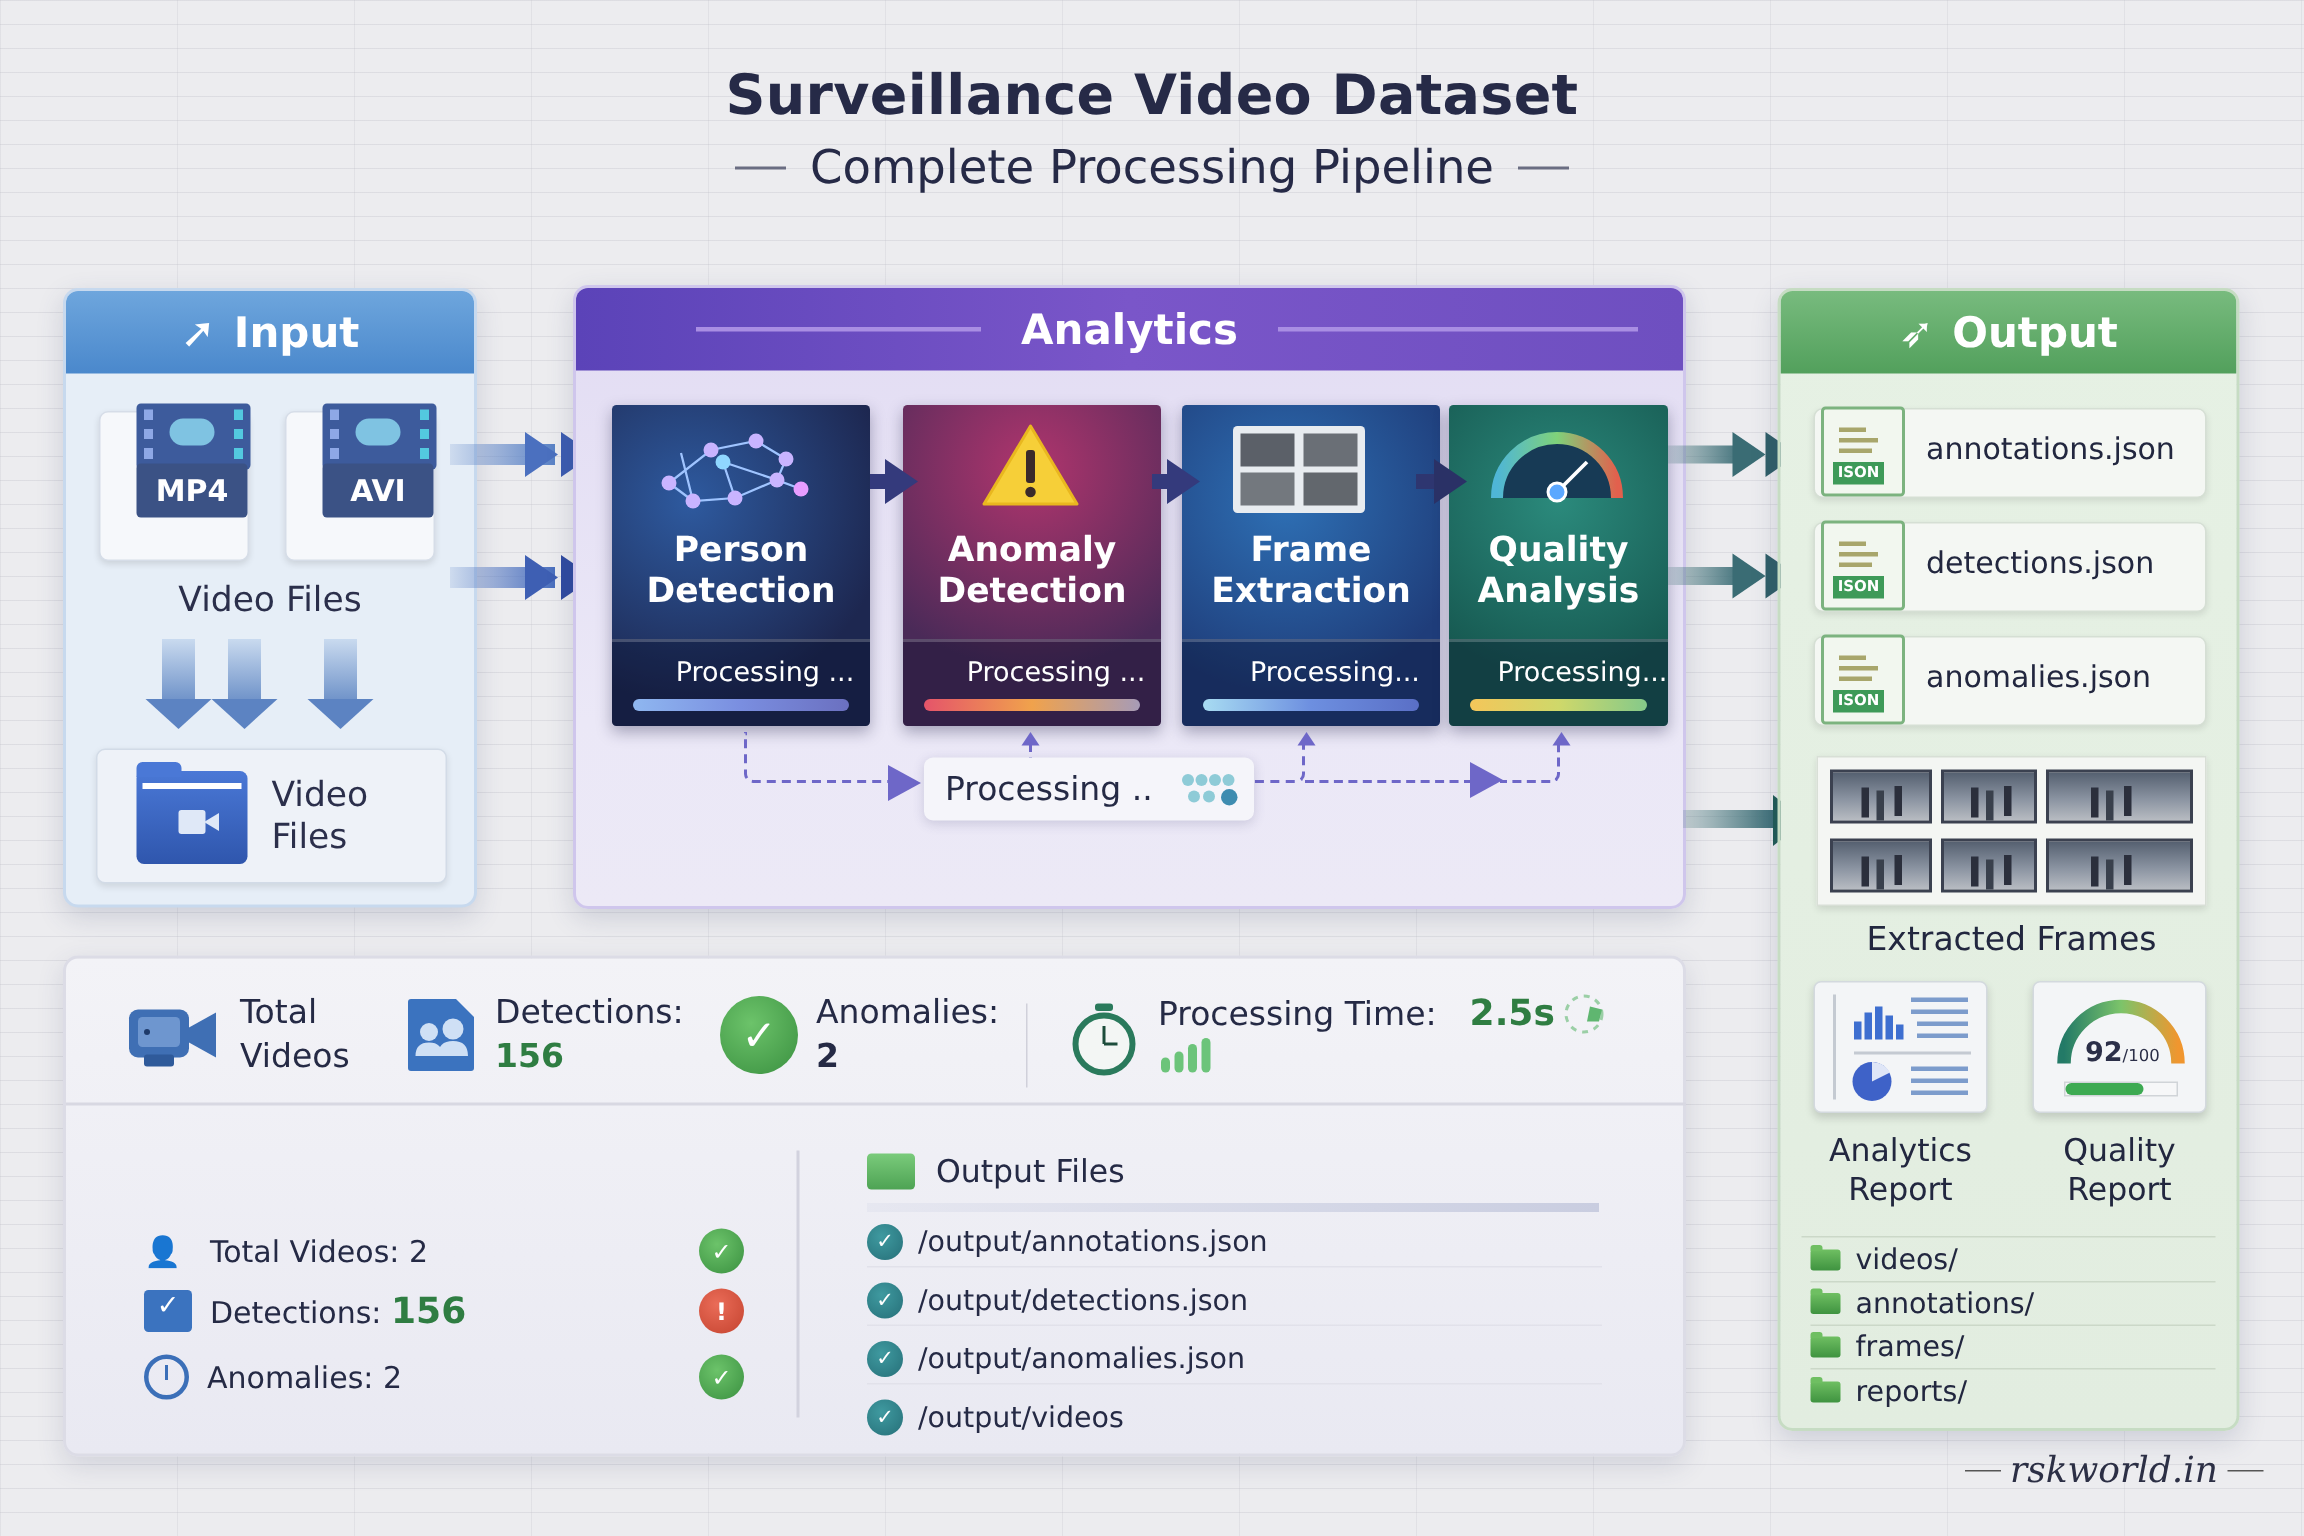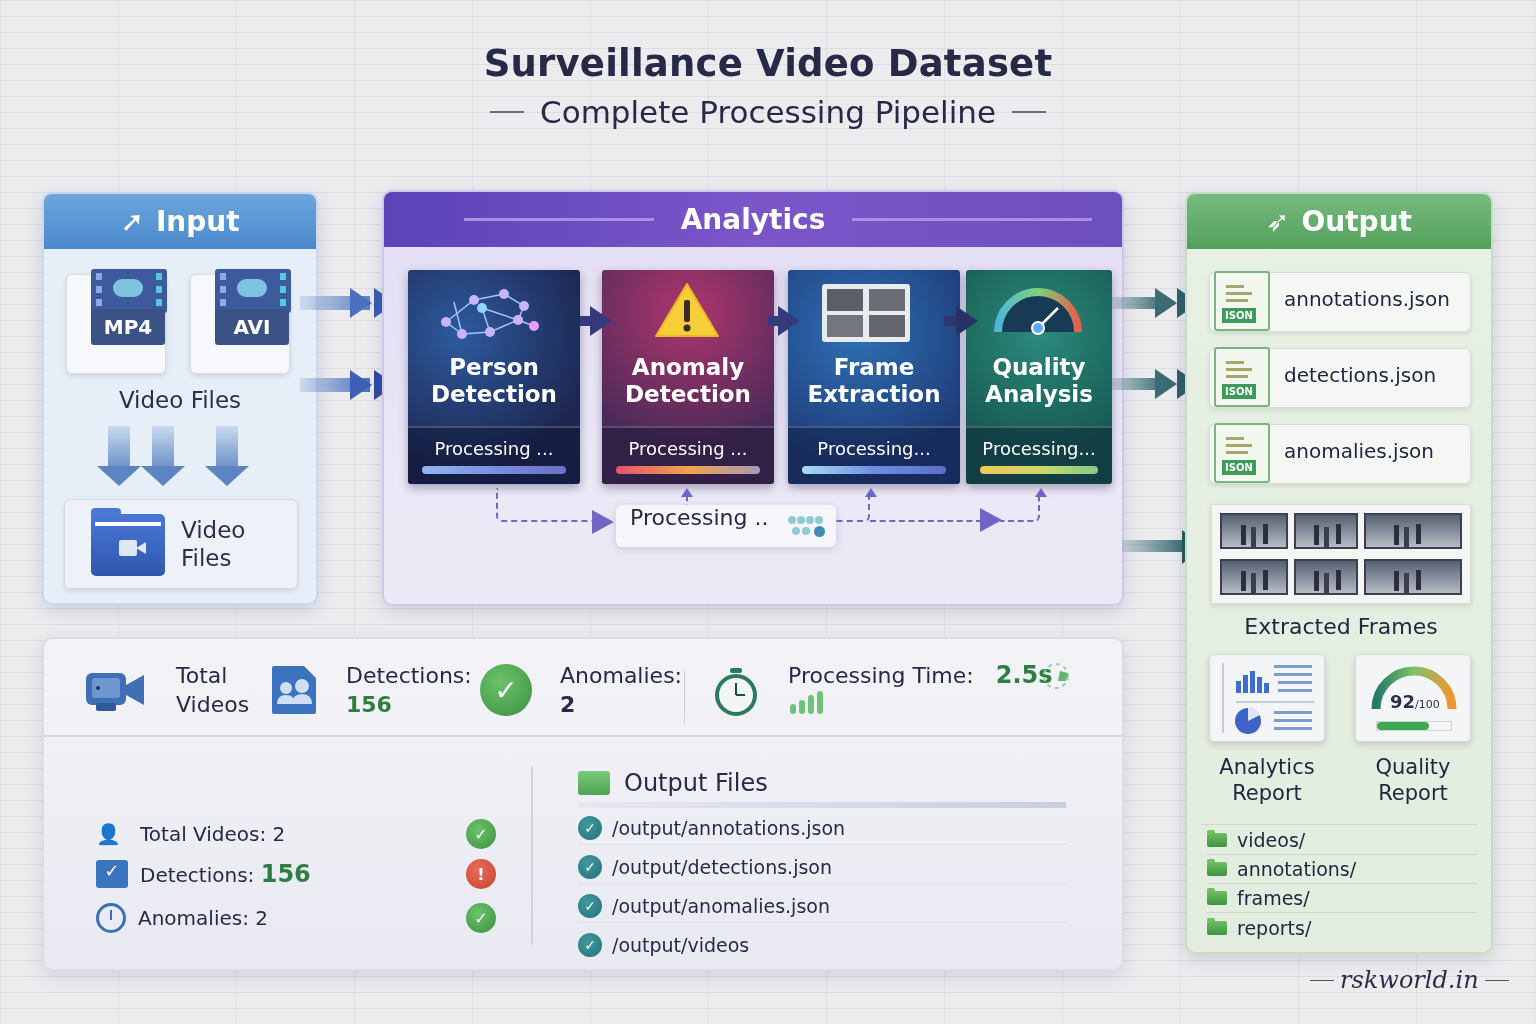--- a/index.html
+++ b/index.html
@@ -44,33 +44,33 @@
   .folder-icon .cam::after { content: ""; position: absolute; right: -9px; top: 2px; border-top: 6px solid transparent; border-bottom: 6px solid transparent; border-right: 10px solid #dfe8f7; }
   .folder-label { position: absolute; left: 116px; top: 16px; font-size: 23px; line-height: 28px; color: #2b2f4b; }
 
   .proc-panel { left: 382px; top: 190px; width: 742px; height: 416px; background: linear-gradient(#e2dcf3, #ebe8f7 70%, #ece9f6); border: 2px solid #cfc6ec; }
   .proc-panel .panel-head { background: linear-gradient(90deg, #5b43b8, #7a56c9 50%, #6e4fc0); position: relative; }
   .proc-panel .panel-head .line { position: absolute; top: 26px; height: 3px; background: #a98ee3; }
 
   .stage { top: 78px; width: 172px; height: 214px; border-radius: 3px; overflow: hidden; color: #fff; box-shadow: 0 4px 10px rgba(30,30,70,0.35); }
   .stage-name { position: absolute; left: 0; width: 100%; top: 84px; text-align: center; font-size: 23px; font-weight: 600; line-height: 27px; }
   .stage-foot { position: absolute; left: 0; bottom: 0; width: 100%; height: 58px; background: rgba(10,15,40,0.35); border-top: 2px solid rgba(255,255,255,0.2); }
-  .stage-status { position: absolute; left: 0; width: 100%; top: 10px; text-align: center; font-size: 18px; }
+  .stage-status { position: absolute; left: 16px; width: 100%; top: 10px; text-align: center; font-size: 18px; }
   .stage-bar { position: absolute; left: 14px; right: 14px; top: 38px; height: 8px; border-radius: 4px; }
   .s1 { left: 24px; background: radial-gradient(circle at 30% 30%, #2e5a9f, #1d2750 70%); }
   .s2 { left: 218px; background: radial-gradient(circle at 50% 20%, #b0356d, #4a2a58 70%); }
   .s3 { left: 404px; background: radial-gradient(circle at 40% 30%, #2e70b5, #1f3d7a 70%); }
   .s4 { left: 582px; width: 146px; background: radial-gradient(circle at 50% 30%, #2b8a7c, #175a52 70%); }
   .s1 .stage-bar { background: linear-gradient(90deg, #8fb7f0, #7a8ee0, #6b70c0); }
   .s2 .stage-bar { background: linear-gradient(90deg, #e5546a, #f0a24c, #a69bb7); }
   .s3 .stage-bar { background: linear-gradient(90deg, #a8dcf2, #6d8fe0, #5a6fc6); }
   .s4 .stage-bar { background: linear-gradient(90deg, #f4c65a, #cfd86a, #85c98a); }
   .arrow-right { width: 0; height: 0; border-top: 15px solid transparent; border-bottom: 15px solid transparent; border-left: 22px solid #343a7c; }
 
-  .proc-pill { left: 232px; top: 313px; width: 220px; height: 42px; background: #f5f5fa; border-radius: 6px; box-shadow: 0 2px 8px rgba(70,70,120,0.2); display: flex; align-items: flex-start; padding-left: 14px; font-size: 22px; color: #252a45; }
+  .proc-pill { left: 232px; top: 313px; width: 220px; height: 42px; background: #f5f5fa; border-radius: 6px; box-shadow: 0 2px 8px rgba(70,70,120,0.2); display: flex; align-items: center; padding-left: 14px; font-size: 22px; color: #252a45; }
   .dots { position: absolute; right: 10px; top: 11px; width: 38px; height: 22px; }
   .dots span { position: absolute; width: 8px; height: 8px; border-radius: 50%; background: #8ecbd7; }
   .dashed { border-color: #6e67c8; border-style: dashed; }
 
   .output-panel { left: 1185px; top: 192px; width: 308px; height: 762px; background: linear-gradient(#e6f1e4, #e2ede0); border: 2px solid #c6dcc3; }
   .output-panel .panel-head { background: linear-gradient(#78bb7e, #52a05c); }
   .json-card { left: 22px; width: 262px; height: 60px; background: #f4f7f3; border: 1px solid #d5dfd4; border-radius: 6px; box-shadow: 0 2px 5px rgba(0,0,0,0.1); }
   .json-icon { position: absolute; left: 4px; top: -2px; width: 56px; height: 60px; background: #f2f7ef; border: 2px solid #7cb37f; border-radius: 3px; }
   .json-icon .ln { position: absolute; left: 10px; height: 3px; background: #a8a66b; }
   .json-icon .tag { position: absolute; left: 6px; bottom: 6px; width: 34px; height: 15px; background: #3e9a58; color: #fff; font-size: 10px; font-weight: 700; text-align: center; line-height: 15px; }
@@ -79,38 +79,38 @@
   .frame { position: absolute; height: 36px; border: 2px solid #3b4150; background: linear-gradient(#556070, #8a93a1 55%, #b8bcc2); }
   .frame::after { content: ""; position: absolute; left: 30%; top: 10px; width: 5px; height: 20px; background: #2b2f3c; box-shadow: 10px 2px 0 #39404c, 22px -1px 0 #2b2f3c; }
   .ef-label { left: 0; width: 308px; top: 420px; text-align: center; font-size: 22px; color: #22273f; }
   .report-card { top: 460px; width: 116px; height: 88px; background: #f3f5f7; border: 1px solid #d3d9de; border-radius: 5px; box-shadow: 0 3px 6px rgba(0,0,0,0.15); }
   .report-label { top: 560px; width: 140px; text-align: center; font-size: 21px; line-height: 26px; color: #22273f; }
   .tree-item { left: 20px; width: 270px; height: 29px; border-bottom: 1px solid #cbd8c8; display: flex; align-items: center; gap: 10px; font-size: 19px; color: #22273f; }
   .mini-folder { width: 20px; height: 14px; background: linear-gradient(#6fbf62, #3f9340); border-radius: 2px; position: relative; }
   .mini-folder::before { content: ""; position: absolute; left: 0; top: -3px; width: 8px; height: 4px; background: #6fbf62; border-radius: 2px 2px 0 0; }
 
   .stats-panel { left: 42px; top: 637px; width: 1082px; height: 334px; background: linear-gradient(#f3f3f7, #e9e9f2); border: 2px solid #dcdce6; border-radius: 10px; box-shadow: 0 6px 18px rgba(60,70,110,0.15); }
-  .metric { top: 22px; display: flex; align-items: center; gap: 28px; }
+  .metric { top: 22px; display: flex; align-items: center; gap: 12px; }
   .metric-text { font-size: 22px; line-height: 29px; color: #252a45; }
   .metric-text .val-green { color: #2f7d42; font-weight: 700; }
   .divider-h { left: 0; top: 96px; width: 1080px; height: 2px; background: #d8d8e2; }
 
   .stats-head { left: 46px; top: 124px; width: 420px; height: 38px; }
   .stats-head .bar { position: absolute; left: 0; top: 2px; width: 230px; height: 34px; background: linear-gradient(90deg, #4c74b8, #5f86c6 60%, rgba(150,175,220,0)); border-radius: 3px; }
   .stats-head .label { position: absolute; left: 58px; top: 5px; color: #fff; font-size: 22px; font-weight: 600; }
   .stats-head .ico { position: absolute; left: 14px; top: 4px; width: 32px; height: 30px; background: #eaf0fa; border-radius: 3px; }
   .stats-head .under { position: absolute; left: 0; top: 40px; width: 420px; height: 2px; background: #c6cce0; }
   .stat-row { left: 52px; width: 400px; height: 30px; display: flex; align-items: center; gap: 12px; font-size: 20px; color: #252a45; }
   .stat-row .val-green { color: #2f7d42; font-weight: 700; font-size: 24px; }
   .status-dot { width: 30px; height: 30px; border-radius: 50%; display: flex; align-items: center; justify-content: center; color: #fff; font-weight: 700; font-size: 16px; }
   .ok { background: radial-gradient(circle at 40% 35%, #6cc36a, #3a9040); }
   .warn { background: radial-gradient(circle at 40% 35%, #ea6c58, #c4432f); }
   .vdivider { left: 487px; top: 128px; width: 2px; height: 178px; background: #d2d2de; }
 
-  .of-head { left: 534px; top: 130px; display: flex; align-items: center; gap: 14px; font-size: 24px; }
+  .of-head { left: 534px; top: 130px; display: flex; align-items: center; gap: 14px; font-size: 21px; }
   .of-under { left: 534px; top: 163px; width: 488px; height: 6px; background: linear-gradient(90deg, rgba(200,205,225,0.2), #c9cde0); }
   .of-row { left: 534px; width: 490px; height: 34px; display: flex; align-items: center; gap: 10px; font-size: 19px; color: #252a45; border-bottom: 1px solid #e1e1ea; }
   .teal-check { width: 24px; height: 24px; border-radius: 50%; background: radial-gradient(circle at 40% 35%, #3f9aa0, #266f78); color: #fff; font-size: 14px; display: flex; align-items: center; justify-content: center; font-weight: 700; }
 
   .watermark { left: 1310px; top: 966px; font-family: "DejaVu Serif", serif; font-style: italic; font-size: 24px; color: #2c2f45; display: flex; align-items: center; gap: 6px; }
   .watermark .rule { width: 24px; height: 1px; background: #555; }
 </style>
 </head>
 <body>
 

